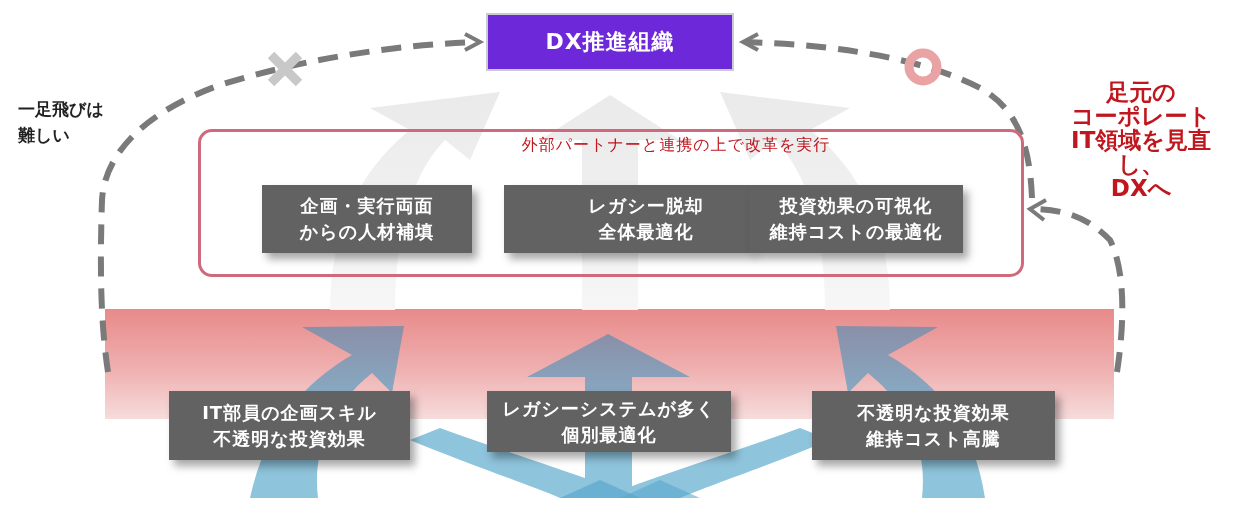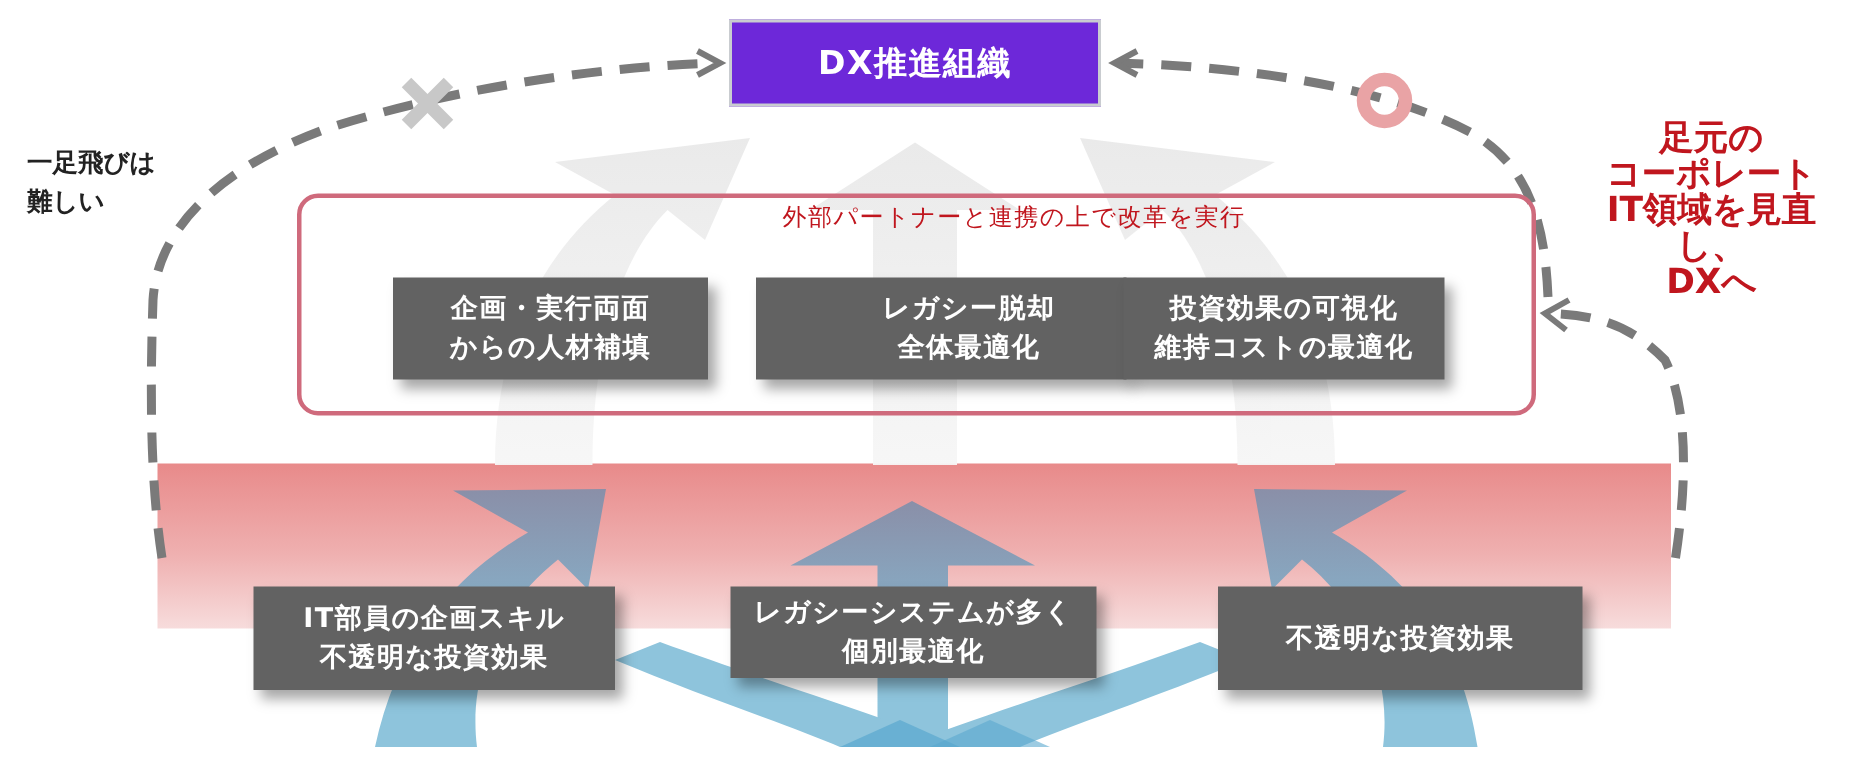--- a/index.html
+++ b/index.html
@@ -101,20 +101,21 @@
 <div class="gbox" style="left:169px; top:391px; width:241px; height:69px;">
   <span class="line">IT部員の企画スキル</span>
   <span class="line">不透明な投資効果</span>
 </div>
 <div class="gbox" style="left:487px; top:391px; width:244px; height:61px;">
   <span class="line">レガシーシステムが多く</span>
   <span class="line">個別最適化</span>
 </div>
 <div class="gbox" style="left:812px; top:391px; width:243px; height:69px;">
   <span class="line">不透明な投資効果</span>
+  <span class="line">維持コスト高騰</span>
 </div>
 
 <div class="note-left">
   <span class="line">一足飛びは</span>
   <span class="line">難しい</span>
 </div>
 <div class="note-right">
   <span class="line">足元の</span>
   <span class="line">コーポレート</span>
   <span class="line">IT領域を見直し、</span>

